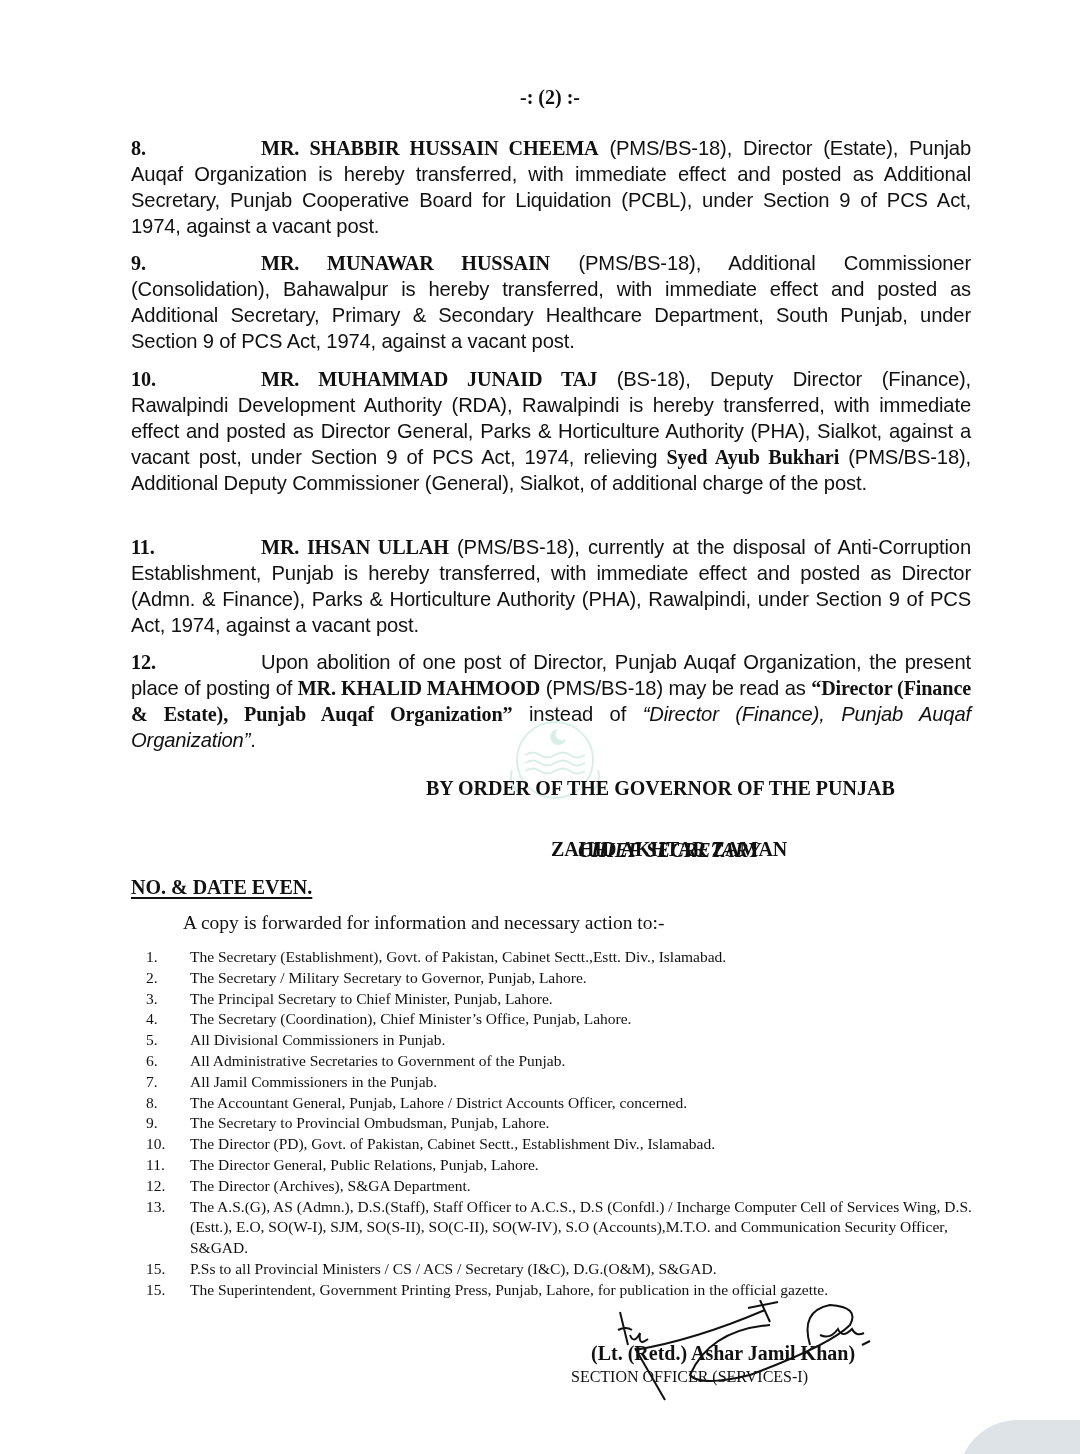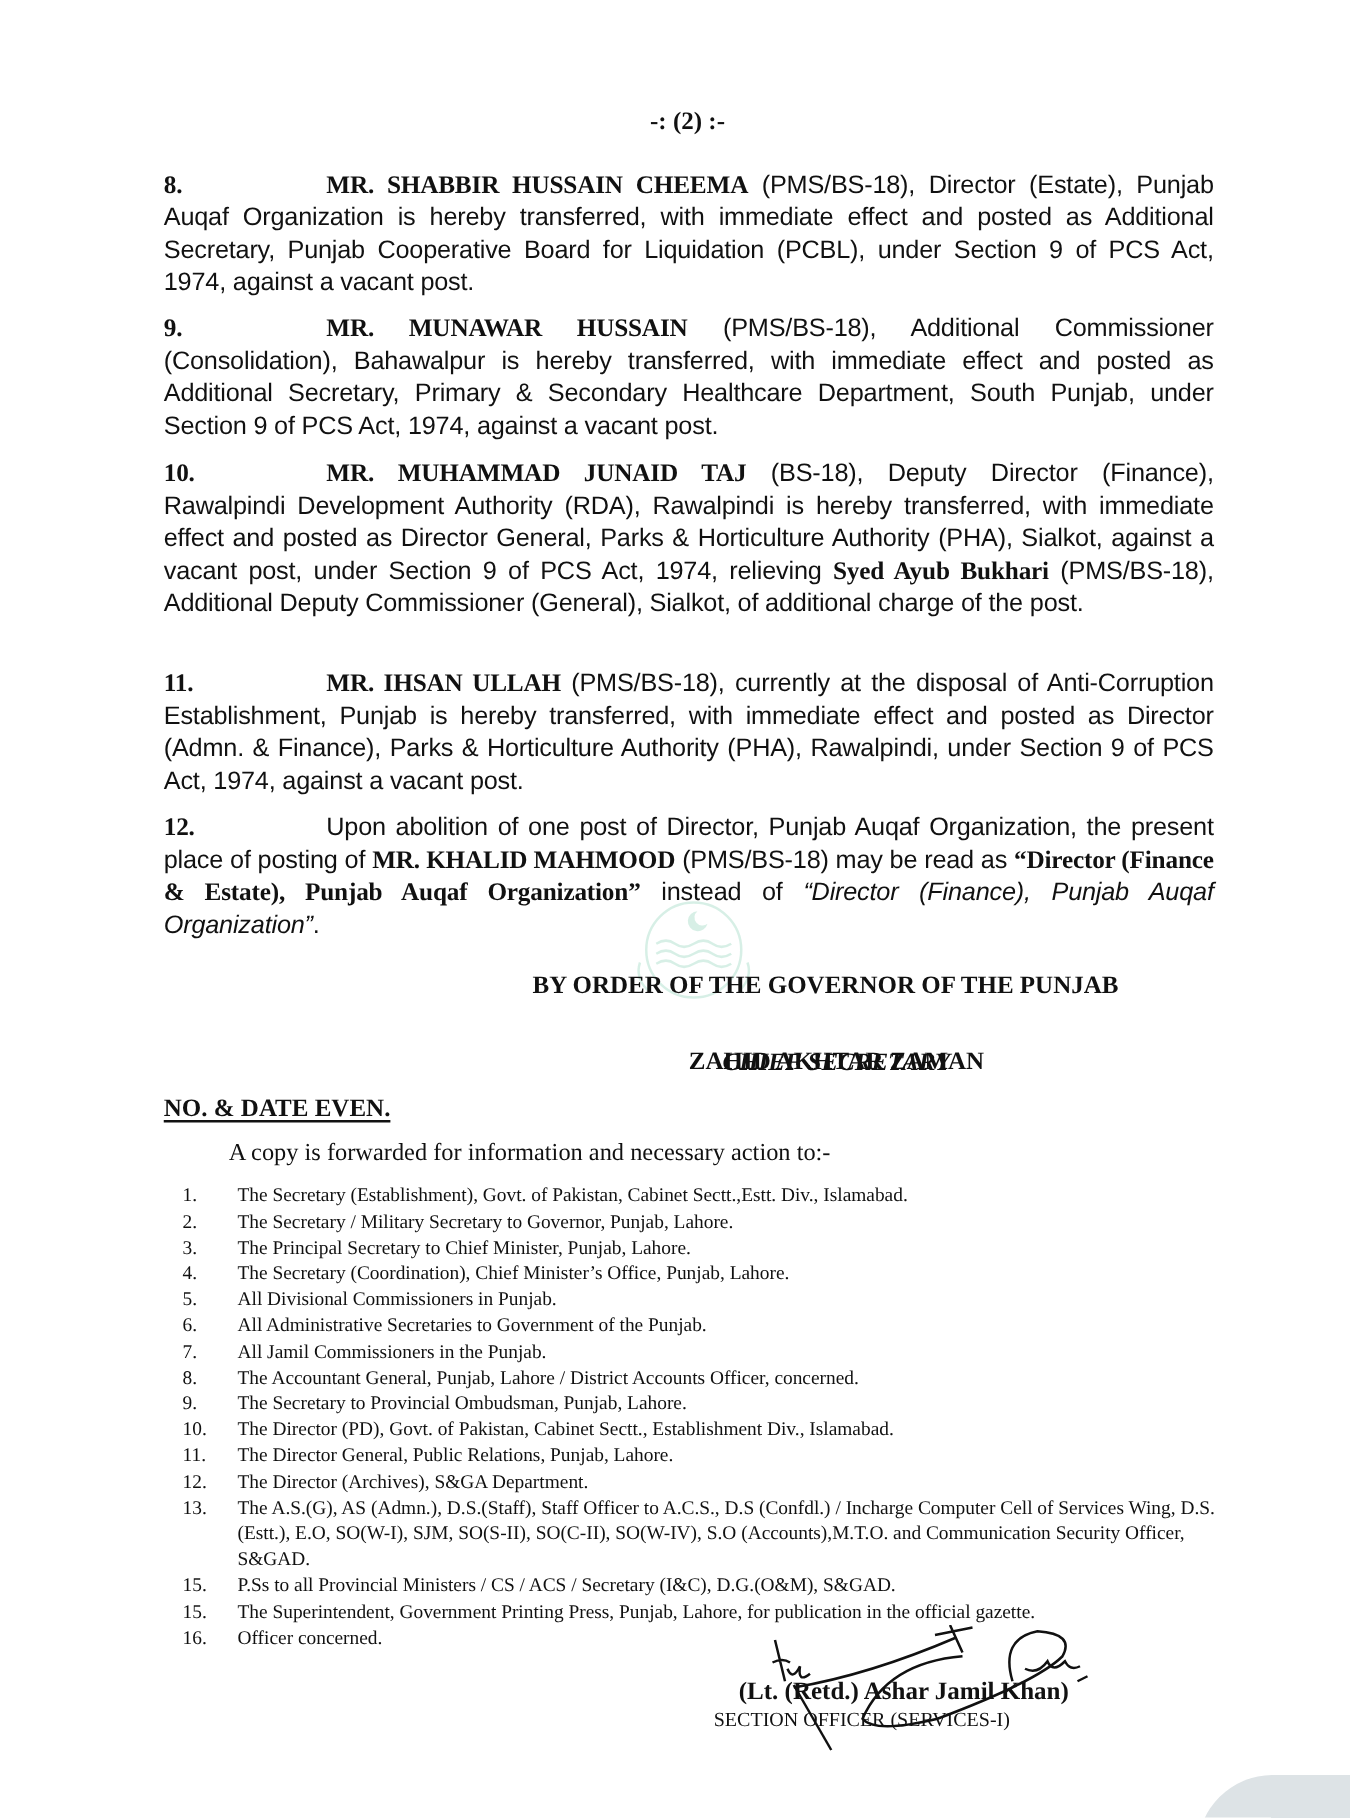--- a/index.html
+++ b/index.html
@@ -130,24 +130,20 @@
       <span class="t">The A.S.(G), AS (Admn.), D.S.(Staff), Staff Officer to A.C.S., D.S (Confdl.) / Incharge Computer Cell of Services Wing, D.S.(Estt.), E.O, SO(W-I), SJM, SO(S-II), SO(C-II), SO(W-IV), S.O (Accounts),M.T.O. and Communication Security Officer, S&amp;GAD.</span>
     </li>
   <li>
       <span class="n">15.</span>
       <span class="t">P.Ss to all Provincial Ministers / CS / ACS / Secretary (I&amp;C), D.G.(O&amp;M), S&amp;GAD.</span>
     </li>
   <li>
       <span class="n">15.</span>
       <span class="t">The Superintendent, Government Printing Press, Punjab, Lahore, for publication in the official gazette.</span>
     </li>
-  <li>
-      <span class="n">16.</span>
-      <span class="t">Officer concerned.</span>
-    </li>
 </ul>
 
 <svg id="signature" viewBox="0 0 320 110">
   <path d="M20 12 L28 45 M18 30 q8 -4 14 0 M30 35 q4 10 10 -2 q-2 14 8 6" fill="none" stroke="#111" stroke-width="2"></path>
   <path d="M35 50 q60 -10 130 -40 M160 0 L170 22 M148 8 L178 2" fill="none" stroke="#111" stroke-width="2"></path>
   <path d="M35 48 L65 100" fill="none" stroke="#111" stroke-width="2"></path>
   <path d="M170 25 q-60 5 -80 50 q10 12 60 0 q80 -30 100 -50 q10 -18 -20 -20 q-30 6 -20 40" fill="none" stroke="#111" stroke-width="2"></path>
   <path d="M220 35 q10 5 18 -6 q4 10 14 0 q4 8 12 4 M262 45 l8 -4" fill="none" stroke="#111" stroke-width="2"></path>
 </svg>
 

